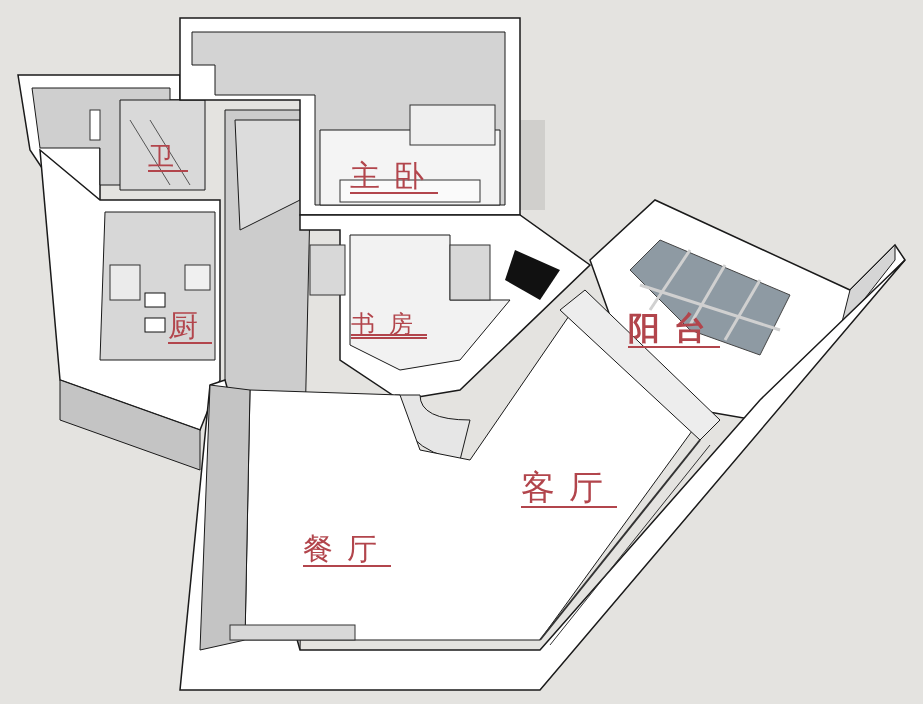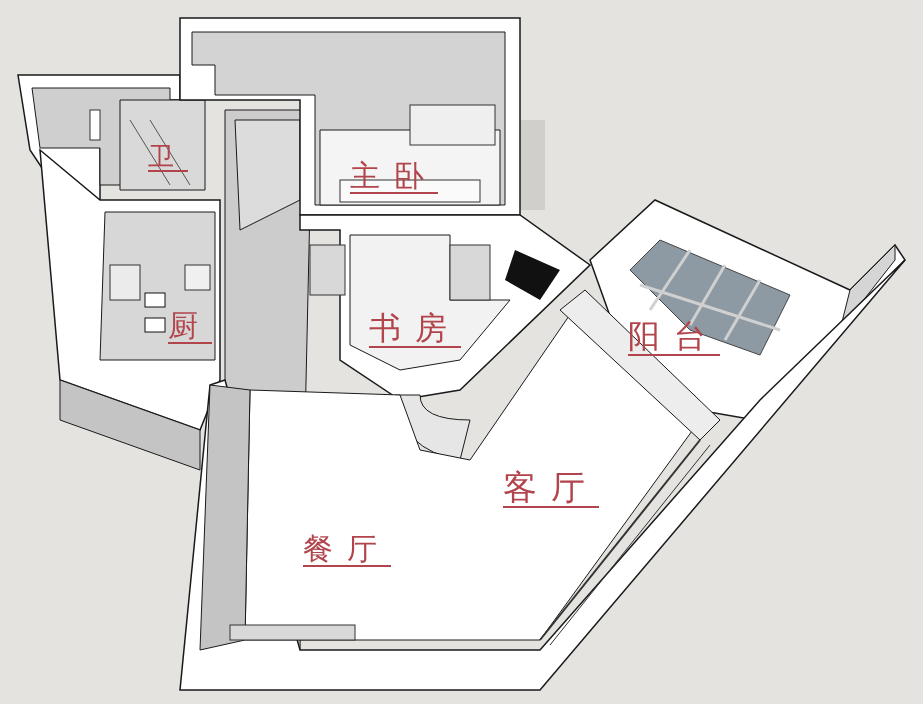--- a/index.html
+++ b/index.html
@@ -72,16 +72,16 @@
     <polygon points="560,310 585,290 720,420 700,440" fill="#ededed" stroke="#1a1a1a"></polygon>
     <line x1="700" y1="440" x2="540" y2="640" stroke="#333" stroke-width="2"></line>
     <line x1="710" y1="445" x2="550" y2="645" stroke="#333" stroke-width="1"></line>
     <rect x="230" y="625" width="125" height="15" fill="#d8d8d8" stroke="#333"></rect>
   </g>
 </svg>
 
 <div class="label" style="left:148px;top:143px;font-size:26px;">卫</div>
 <div class="label" style="left:350px;top:160px;font-size:30px;text-align:center;">主卧</div>
 <div class="label" style="left:168px;top:310px;font-size:30px;">厨</div>
-<div class="label" style="left:369px;top:312px;font-size:32px;">书房</div>
-<div class="label" style="left:628px;top:320px;font-size:32px;">阳台</div>
-<div class="label" style="left:503px;top:470px;font-size:34px;">客厅</div>
+<div class="label" style="left:351px;top:312px;font-size:24px;text-decoration:underline;">书房</div>
+<div class="label" style="left:628px;top:312px;font-size:32px;font-weight:bold;">阳台</div>
+<div class="label" style="left:521px;top:470px;font-size:34px;">客厅</div>
 <div class="label" style="left:303px;top:533px;font-size:30px;">餐厅</div>
 
 </body></html>

